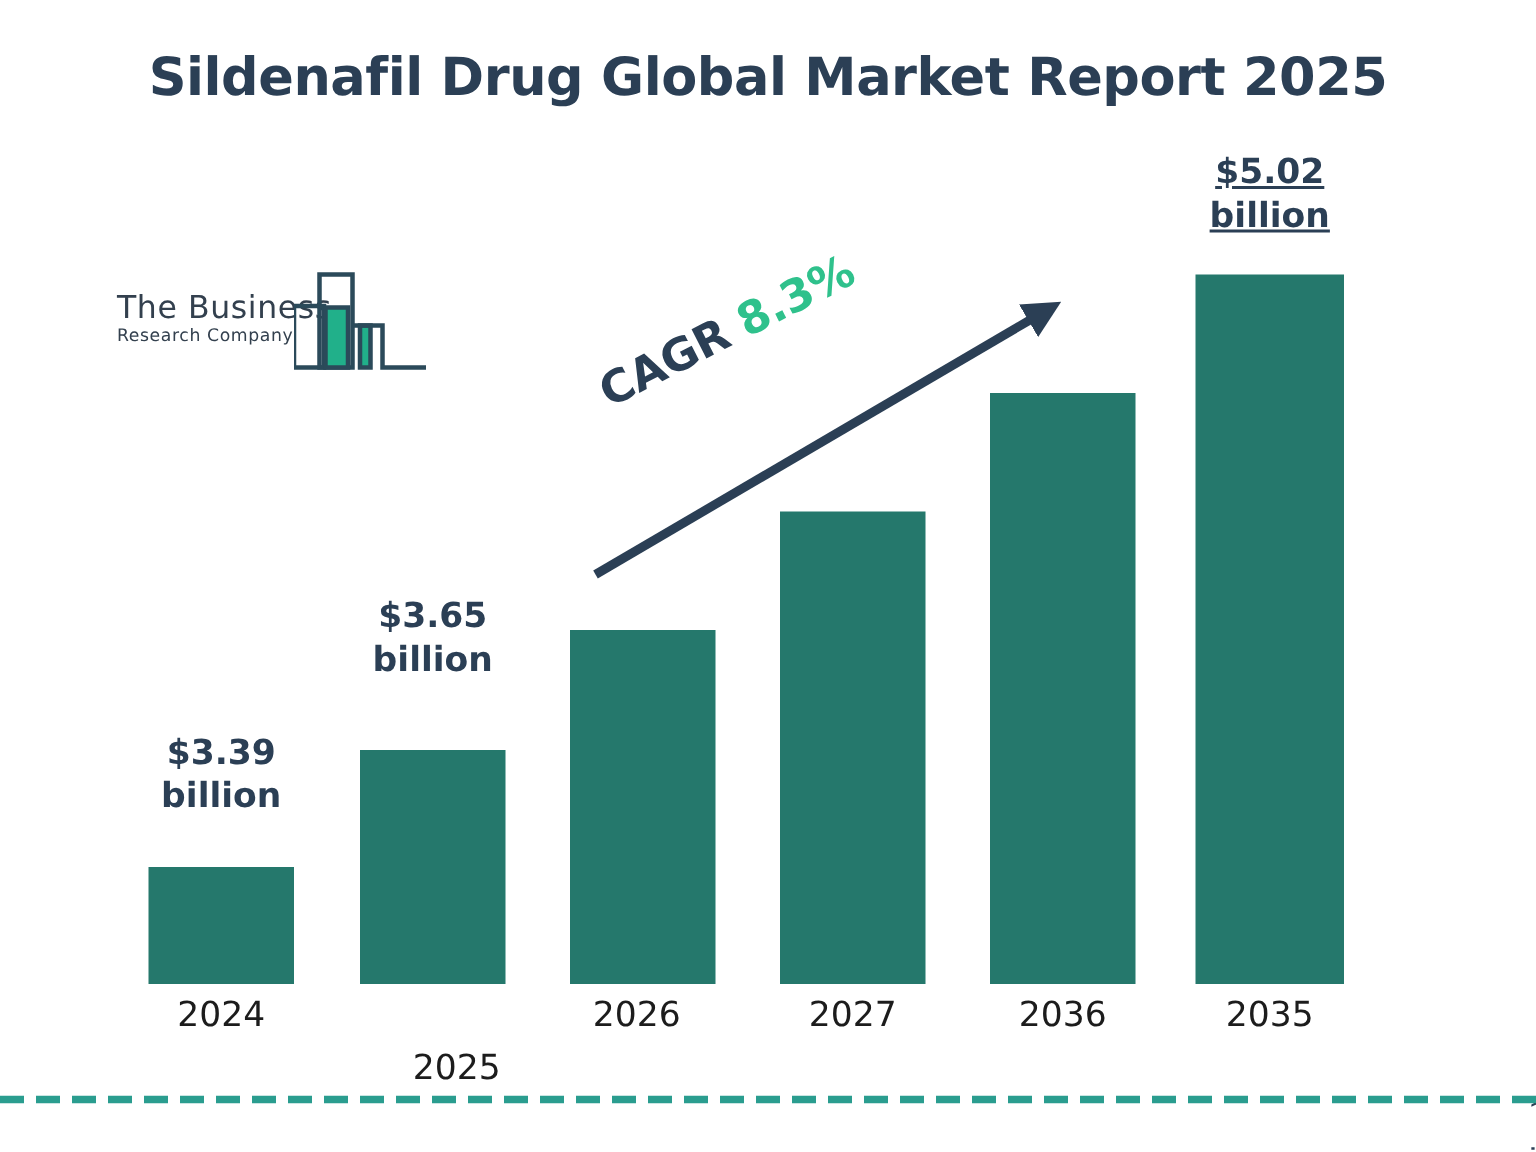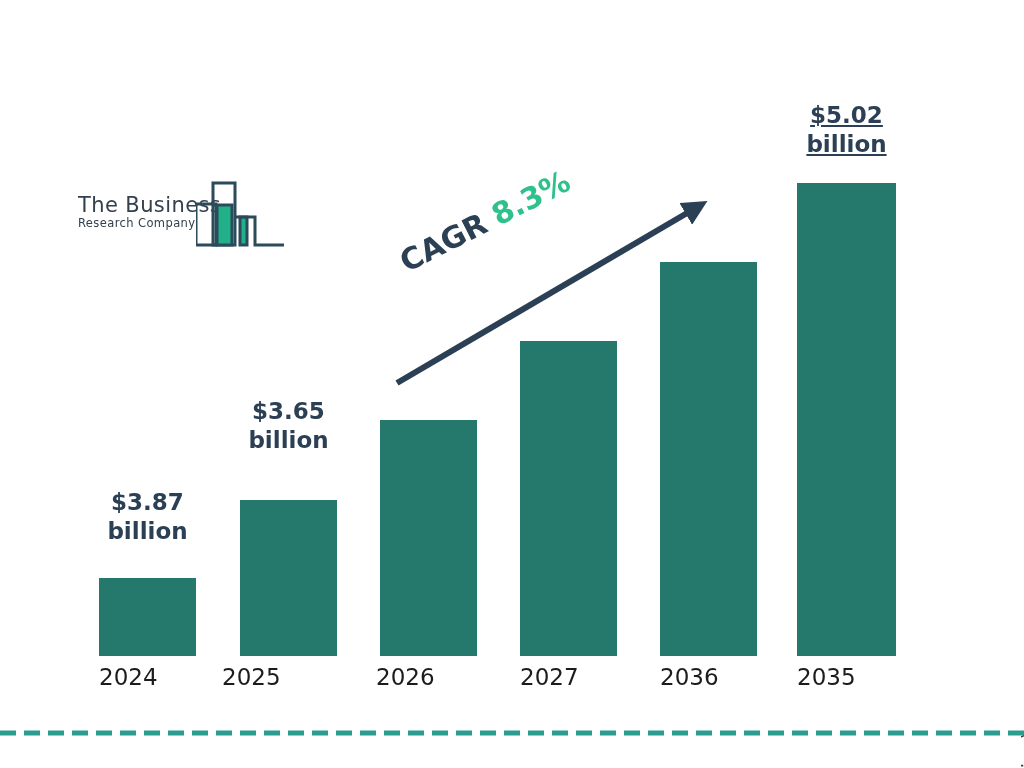--- a/index.html
+++ b/index.html
@@ -82,20 +82,21 @@
     text-align: center;
     font-family: "DejaVu Sans", sans-serif;
     font-size: 23px;
     font-weight: bold;
     color: #2b3f55;
     line-height: 29px;
     white-space: pre-line;
   }
   .x-tick {
     position: absolute;
+    text-align: center;
     font-family: "DejaVu Sans", sans-serif;
     font-size: 23px;
     color: #1c1c1c;
     top: 664px;
   }
 
   
   .y-axis-title {
     position: absolute;
     right: 6px;
@@ -133,20 +134,21 @@
     left: 0;
     top: 0;
     pointer-events: none;
   }
 </style>
 </head>
 <body>
 
 <div id="canvas">
 
+  <div class="chart-title">Sildenafil Drug Global Market Report 2025</div>
 
   <div class="logo">
     <div class="logo-text">
       <div class="logo-line1">The Business</div>
       <div class="logo-line2">Research Company</div>
     </div>
     <svg class="logo-mark" viewBox="0 0 90 72">
 
       <rect x="17" y="5" width="22" height="62" fill="none" stroke="#2b4a5a" stroke-width="3"></rect>
 
@@ -162,29 +164,29 @@
     </svg>
   </div>
 
   <div class="bar" style="left:99px;  width:97px;  top:578px; height:78px;"></div>
   <div class="bar" style="left:240px; width:97px;  top:500px; height:156px;"></div>
   <div class="bar" style="left:380px; width:97px;  top:420px; height:236px;"></div>
   <div class="bar" style="left:520px; width:97px;  top:341px; height:315px;"></div>
   <div class="bar" style="left:660px; width:97px;  top:262px; height:394px;"></div>
   <div class="bar" style="left:797px; width:99px;  top:183px; height:473px;"></div>
 
-  <div class="bar-value" style="left:82px; top:488px; width:131px;">$3.87
+  <div class="bar-value" style="left:82px; top:488px; width:131px;">$3.39
 billion</div>
   <div class="bar-value" style="left:223px; top:397px; width:131px;">$3.65
 billion</div>
   <div class="bar-value" style="left:781px; top:101px; width:131px;text-decoration:underline;">$5.02
 billion</div>
 
   <div class="x-tick" style="left:99px;  width:97px;">2024</div>
-  <div class="x-tick" style="left:222px; width:97px;">2025</div>
+  <div class="x-tick" style="left:256px; width:97px;margin-top:35px;">2025</div>
   <div class="x-tick" style="left:376px; width:97px;">2026</div>
   <div class="x-tick" style="left:520px; width:97px;">2027</div>
   <div class="x-tick" style="left:660px; width:97px;">2036</div>
   <div class="x-tick" style="left:797px; width:99px;">2035</div>
 
   <div class="y-axis-title">Market Size (in USD billion)</div>
 
   <svg class="arrow-svg" width="1024" height="768">
     <defs>
       <marker id="arrowhead" markerWidth="4.2" markerHeight="4.2" refX="1.6" refY="2.1" orient="auto">

